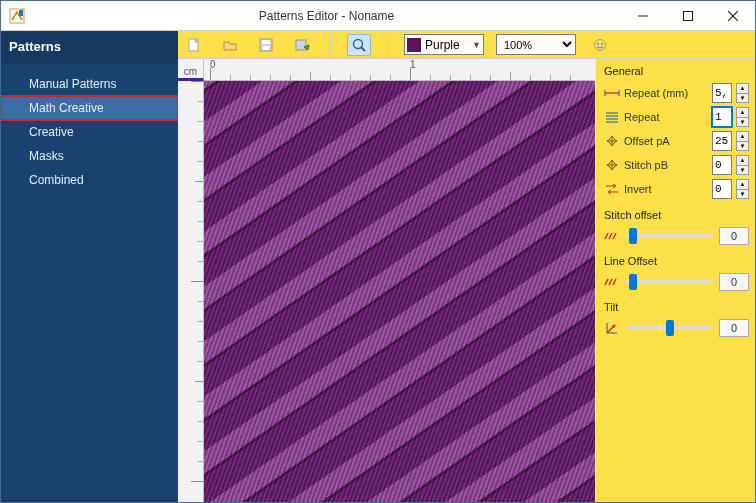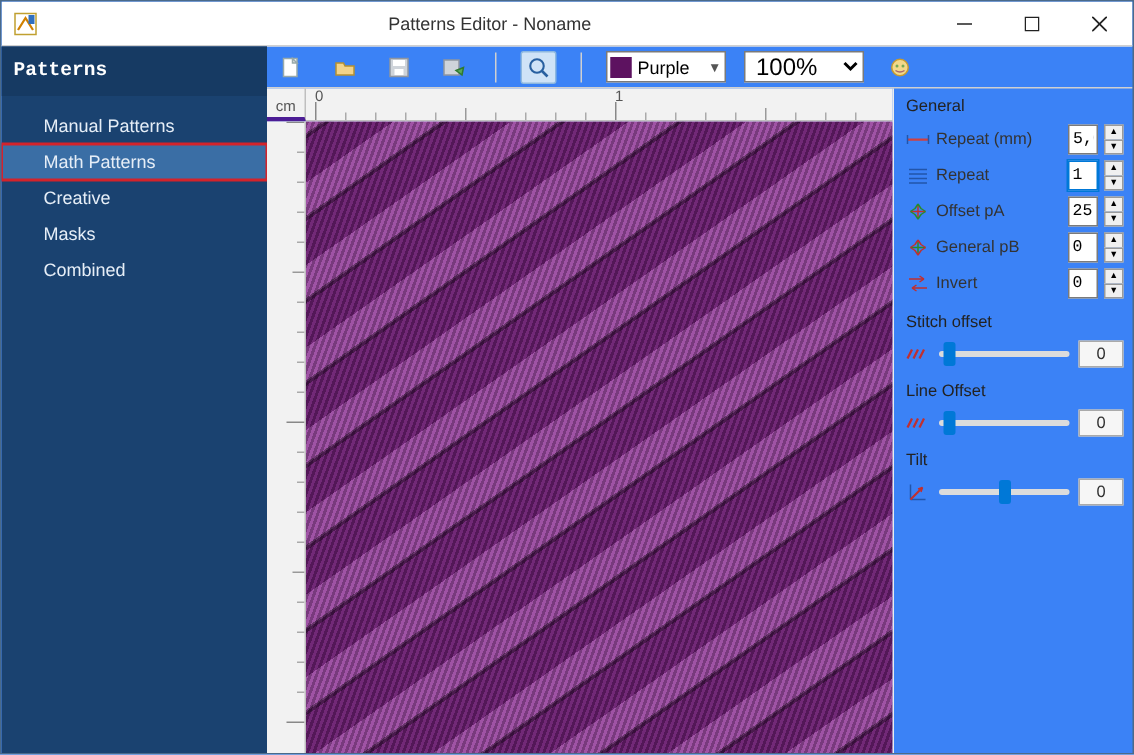--- a/index.html
+++ b/index.html
@@ -1,40 +1,40 @@
 <!DOCTYPE html>
 <html><head>
 <meta charset="utf-8">
 <style>
   * { box-sizing: border-box; margin: 0; padding: 0; font-family: "Segoe UI", Tahoma, sans-serif; }
   body { background: #fff; }
-  .window { width: 756px; height: 503px; border: 1px solid #4a6a8a; position: relative; background: #3b82f6; display: flex; flex-direction: column; overflow: hidden; }
+  .window { width: 756px; height: 503px; border: 1px solid #4a6a8a; position: relative; background: #fde047; display: flex; flex-direction: column; overflow: hidden; }
   .titlebar { height: 30px; background: #fff; display: flex; align-items: center; border-bottom: 1px solid #d0d0d0; }
   .titlebar .app-icon { width: 16px; height: 16px; margin: 0 8px; display:inline-block; }
   .app-icon svg { display:block; }
   .titlebar .title { flex: 1; text-align: center; font-size: 12px; color: #333; }
   .titlebar .winbtns { display: flex; }
   .titlebar .winbtn { width: 45px; height: 29px; display: flex; align-items: center; justify-content: center; cursor: pointer; font-size: 13px; }
   .content { flex: 1; display: flex; min-height: 0; }
   .sidebar { width: 177px; background: #1a4270; color: #fff; display: flex; flex-direction: column; }
-  .sidebar-title { padding: 8px 10px 10px 8px; font-size: 13px; font-weight: bold; color: #fff; background:#163a63;font-family:Liberation Mono, monospace; }
+  .sidebar-title { padding: 8px 10px 10px 8px; font-size: 13px; font-weight: bold; color: #fff; background:#163a63; }
   .sidebar-items { padding-top: 8px; }
   .sidebar-item { padding: 5px 8px 5px 28px; font-size: 12px; color: #e6eef7; cursor: pointer; position: relative; }
   .sidebar-item.selected { background: #3a6ea5; }
   .sidebar-item.highlighted { outline: 2px solid #d4232a; outline-offset: -1px; }
   .main { flex: 1; display: flex; flex-direction: column; min-width: 0; }
   .toolbar { height: 28px; border-bottom: 1px solid #d0d0d0; display: flex; align-items: center; padding: 0 4px; gap: 12px; }
   .tbtn { width: 24px; height: 22px; display:flex; align-items:center; justify-content:center; border:1px solid transparent; border-radius:2px; cursor:pointer; }
   .tbtn.active { background:#cfe3f7; border-color:#8db8e0; }
   .tbtn svg { pointer-events:none; }
   .divider { width:1px; height:20px; background:#d0d0d0; margin:0 4px; }
   .color-select { display:flex; align-items:center; height:21px; border:1px solid #7a7a7a; font-size:12px; padding:0 2px; gap:4px; width:80px; cursor:pointer; background:#fff; }
   .color-swatch { width:14px; height:14px; background:#5d1260; border:1px solid #5d1260; }
   .color-select .arrow { margin-left:auto; font-size:9px; color:#555; }
-  .zoom-select { height:21px; border:1px solid #7a7a7a; font-size:16px; padding:1px 3px; width:80px; background:#fff; }
+  .zoom-select { height:21px; border:1px solid #7a7a7a; font-size:11px; padding:1px 3px; width:80px; background:#fff; }
   .workbody { flex:1; display:flex; min-height:0; }
   .canvas-area { flex:1; display:flex; flex-direction:column; min-width:0; position:relative; }
   .ruler-corner { width:26px; height:22px; background:#f2f2f2; border-right:1px solid #bfbfbf; border-bottom:3px solid #4c1d95; font-size:10px; color:#555; display:flex; align-items:flex-end; justify-content:center; padding-bottom:1px; }
   .ruler-row { display:flex; height:22px; }
   .ruler-h { flex:1; background:#f2f2f2; border-bottom:1px solid #bfbfbf; position:relative; overflow:hidden; }
   .ruler-h .tick-major { position:absolute; bottom:0; width:1px; height:12px; background:#888; }
   .ruler-h .tick-minor { position:absolute; bottom:0; width:1px; height:5px; background:#aaa; }
   .ruler-h .tick-med { position:absolute; bottom:0; width:1px; height:8px; background:#999; }
   .ruler-h .tick-label { position:absolute; top:0; font-size:10px; color:#555; transform:translateX(-2px); }
   .canvas-row { flex:1; display:flex; min-height:0; }
@@ -104,21 +104,21 @@
         </div>
     </div>
   </div>
 
   <div class="content">
 
     <div class="sidebar">
       <div class="sidebar-title">Patterns</div>
       <div class="sidebar-items">
         <div class="sidebar-item"><span>Manual Patterns</span></div>
-        <div class="sidebar-item selected highlighted"><span>Math Patterns</span></div>
+        <div class="sidebar-item selected highlighted"><span>Math Creative</span></div>
         <div class="sidebar-item"><span>Creative</span></div>
         <div class="sidebar-item"><span>Masks</span></div>
         <div class="sidebar-item"><span>Combined</span></div>
       </div>
     </div>
 
     <div class="main">
       <div class="toolbar">
         <div class="tbtn">
             <svg width="16" height="16">
@@ -275,21 +275,21 @@
                   <button>▼</button>
                 </div>
             </div>
             <div class="prop-row">
               <span class="prop-icon">
                   <svg width="16" height="14">
                     <path d="M8 2 L8 12 M3 7 L13 7" stroke="#2a8a2a"></path>
                     <path d="M8 2 l-2 3 M8 2 l2 3 M8 12 l-2 -3 M8 12 l2 -3 M3 7 l3 -2 M3 7 l3 2 M13 7 l-3 -2 M13 7 l-3 2" stroke="#c03030"></path>
                   </svg>
                 </span>
-              <span class="prop-label">General pB</span>
+              <span class="prop-label">Stitch pB</span>
               <input class="prop-input" value="0" style="">
               <div class="spinner-btns">
                   <button>▲</button>
                   <button>▼</button>
                 </div>
             </div>
             <div class="prop-row">
               <span class="prop-icon">
                   <svg width="16" height="12">
                     <path d="M2 3 L12 3 M12 3 l-3 -2 M12 3 l-3 2" stroke="#c03030" fill="none"></path>

